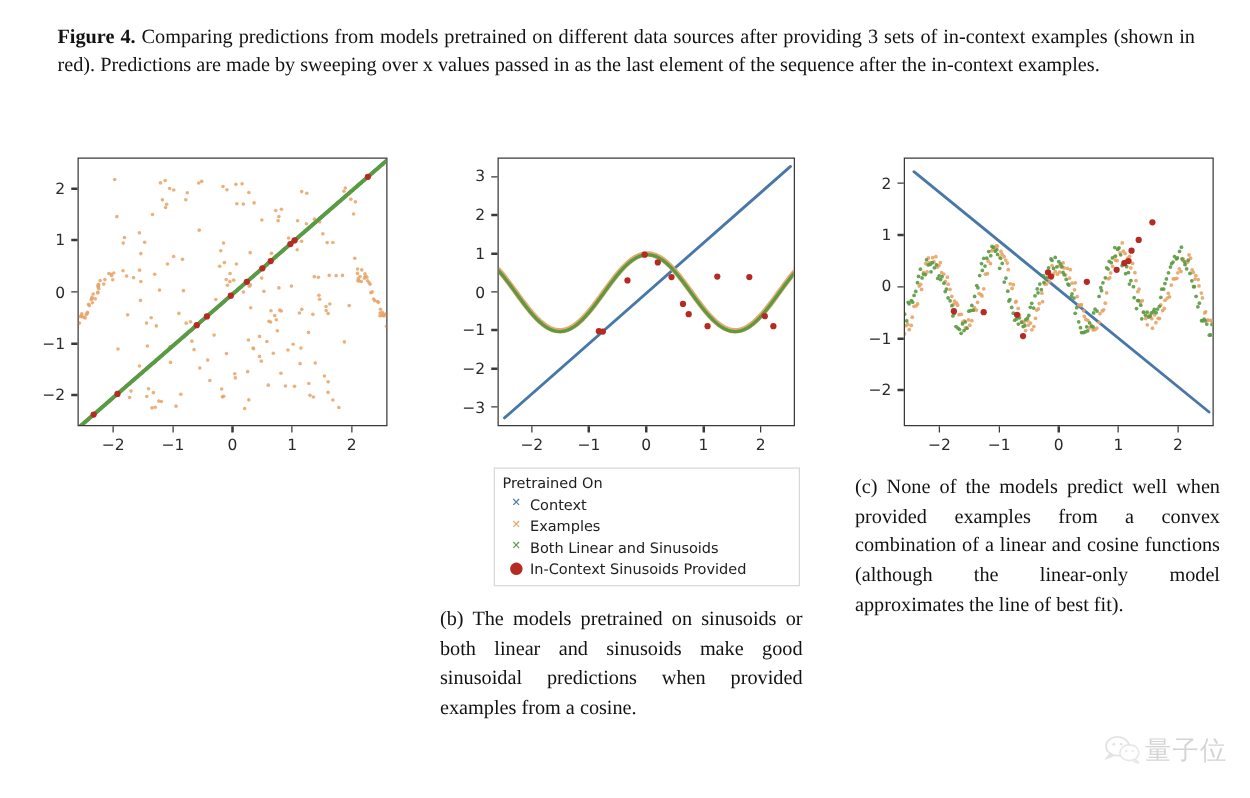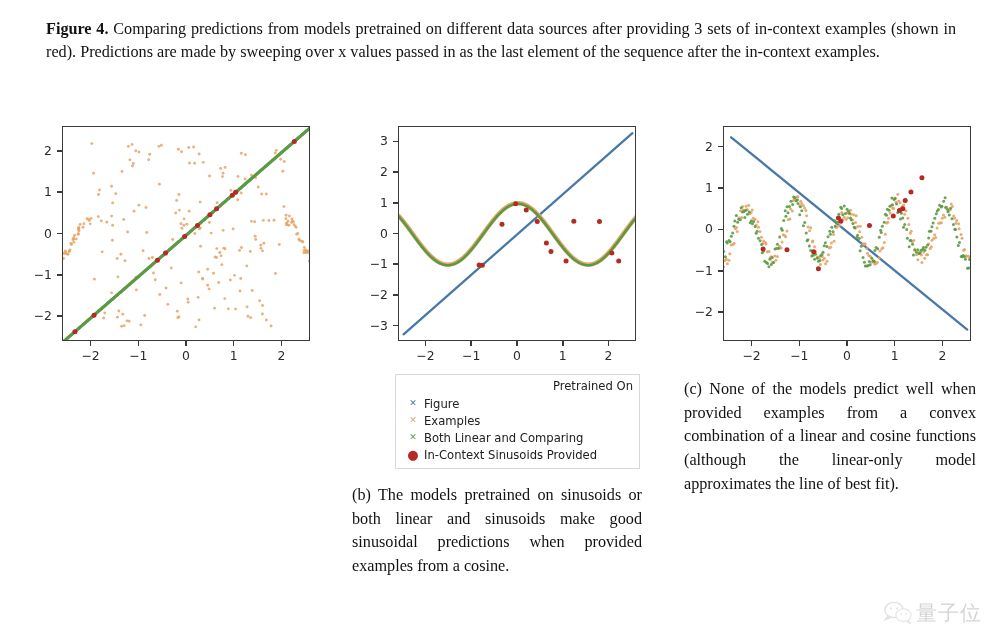--- a/index.html
+++ b/index.html
@@ -43,38 +43,38 @@
   }
 
   
   .legend{
     position:absolute;left:395px;top:366px;width:245px;
     border:1px solid #d8d8d8;background:#ffffff;
     box-sizing:border-box;padding:4px 6px 5px 6px;
   }
   .legend-title{
     font-family:"DejaVu Sans",sans-serif;font-size:11.6px;
-    text-align:right;color:#202020;margin-bottom:2px;
+    text-align:left;color:#202020;margin-bottom:2px;
   }
   .legend-row{
     display:flex;align-items:center;height:17px;
   }
   .legend-mark{
     width:22px;flex:0 0 22px;text-align:center;
     font-family:"DejaVu Sans",sans-serif;font-size:9px;line-height:1;
   }
   .legend-mark.dot{font-size:13px;}
   .legend-label{
     font-family:"DejaVu Sans",sans-serif;font-size:11.6px;color:#202020;
     white-space:nowrap;
   }
 
   
   .watermark{
-    position:absolute;right:18px;bottom:19px;
+    position:absolute;right:18px;bottom:32px;
     display:flex;align-items:center;gap:3px;opacity:.42;
   }
   .wm-text{
     font-family:"DejaVu Sans",sans-serif;font-size:21px;color:#9a9a9a;
     letter-spacing:1px;
   }
 </style>
 </head>
 <body>
 
@@ -853,29 +853,29 @@
       <div class="tickmark" style="left: 893.892px; top: 333px; width: 1.6px; height: 5px;"></div>
       <div class="axis-lbl xtick" style="left: 879.692px; top: 340px; width: 30px;">1</div>
       <div class="tickmark" style="left: 941.585px; top: 333px; width: 1.6px; height: 5px;"></div>
       <div class="axis-lbl xtick" style="left: 927.385px; top: 340px; width: 30px;">2</div>
     </div>
 
   <div class="legend">
     <div class="legend-title">Pretrained On</div>
     <div class="legend-row">
       <span class="legend-mark" style="color:#4878a8;">✕</span>
-      <span class="legend-label">Figure</span>
+      <span class="legend-label">Context</span>
     </div>
     <div class="legend-row">
       <span class="legend-mark" style="color:#e8a366;">✕</span>
       <span class="legend-label">Examples</span>
     </div>
     <div class="legend-row">
       <span class="legend-mark" style="color:#5a9a42;">✕</span>
-      <span class="legend-label">Both Linear and Comparing</span>
+      <span class="legend-label">Both Linear and Sinusoids</span>
     </div>
     <div class="legend-row">
       <span class="legend-mark dot" style="color:#b52a22;">●</span>
       <span class="legend-label">In-Context Sinusoids Provided</span>
     </div>
   </div>
 
 
   <div class="subcap" style="left:684px;top:370px;width:292px;">(c) None of the models predict well when provided examples from a convex combination of a linear and cosine functions (although the linear-only model approximates the line of best fit).</div>
 

